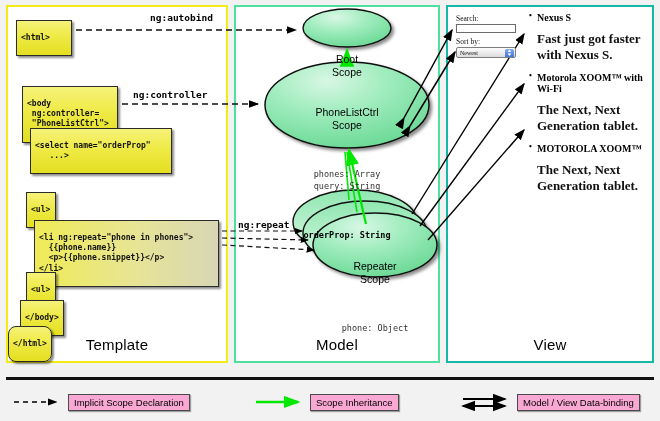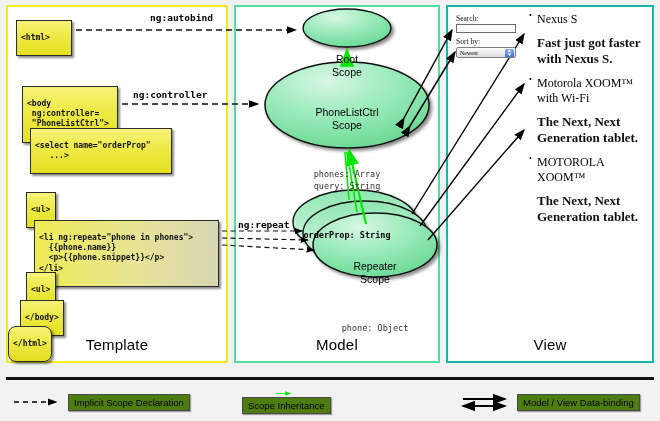--- a/index.html
+++ b/index.html
@@ -81,37 +81,37 @@
   #sort-select .sel-btn{
     position:absolute;right:1px;top:1px;width:9px;height:9px;border-radius:2px;
     background:linear-gradient(to bottom,#7fa9ef,#3b6fd4);
     color:#fff;font-size:6px;line-height:4px;text-align:center;
   }
   #sort-select .sel-btn i{display:block;font-style:normal;transform:scaleY(.7);}
 
   #phone-list{position:absolute;left:528px;top:12px;width:122px;}
   .phone-item{margin-bottom:9px;}
   .phone-name{
-    font-family:"Liberation Serif",serif;font-size:12px;color:#000;
-    position:relative;padding-left:9px;
+    font-family:"Liberation Serif",serif;font-size:10px;color:#000;
+    position:relative;padding-left:9px;font-weight:bold;
   }
   .phone-name::before{
     content:"\2022";position:absolute;left:1px;top:-1px;font-size:8px;
   }
   .phone-snippet{
     font-family:"Liberation Serif",serif;font-size:13px;color:#111;
     margin-top:8px;padding-left:9px;font-weight:bold;
   }
 
   
   #legend-rule{position:absolute;left:6px;top:377px;width:648px;height:3px;background:#111;}
   #legend{position:absolute;left:6px;top:390px;width:648px;height:24px;}
   .legend-item{position:absolute;top:0;height:24px;display:flex;align-items:center;}
   .legend-box{
-    border:1px solid #4a4a4a;background:#4d7c0f;
+    border:1px solid #4a4a4a;background:#f9a8d4;
     box-shadow:1px 1px 1px rgba(0,0,0,.35);
     font-size:9.5px;color:#000;padding:2px 5px;white-space:nowrap;
     font-family:"Liberation Sans",sans-serif;
   }
   .legend-gfx{width:52px;height:20px;margin-right:4px;}
 </style>
 </head>
 <body>
 
 <div id="root">
@@ -273,21 +273,21 @@
         <defs>
             <marker id="lgA" markerWidth="7" markerHeight="7" refX="6" refY="2.6" orient="auto">
           <path d="M0,0 L7,2.6 L0,5.2 z" fill="#000"></path>
             </marker>
           </defs>
         <path d="M2,10 L44,10" stroke="#000" stroke-width="1.4" stroke-dasharray="5,4" fill="none" marker-end="url(#lgA)"></path>
       </svg>
       <span class="legend-box">Implicit Scope Declaration</span>
     </div>
 
-    <div class="legend-item" style="left:236px;flex-direction:column;">
+    <div class="legend-item" style="left:248px;">
       <svg class="legend-gfx" viewBox="0 0 52 20">
         <defs>
             <marker id="lgB" markerWidth="7" markerHeight="7" refX="6" refY="2.6" orient="auto">
           <path d="M0,0 L7,2.6 L0,5.2 z" fill="#00e800"></path>
             </marker>
           </defs>
         <path d="M2,10 L44,10" stroke="#00e800" stroke-width="2.4" fill="none" marker-end="url(#lgB)"></path>
       </svg>
       <span class="legend-box">Scope Inheritance</span>
     </div>

